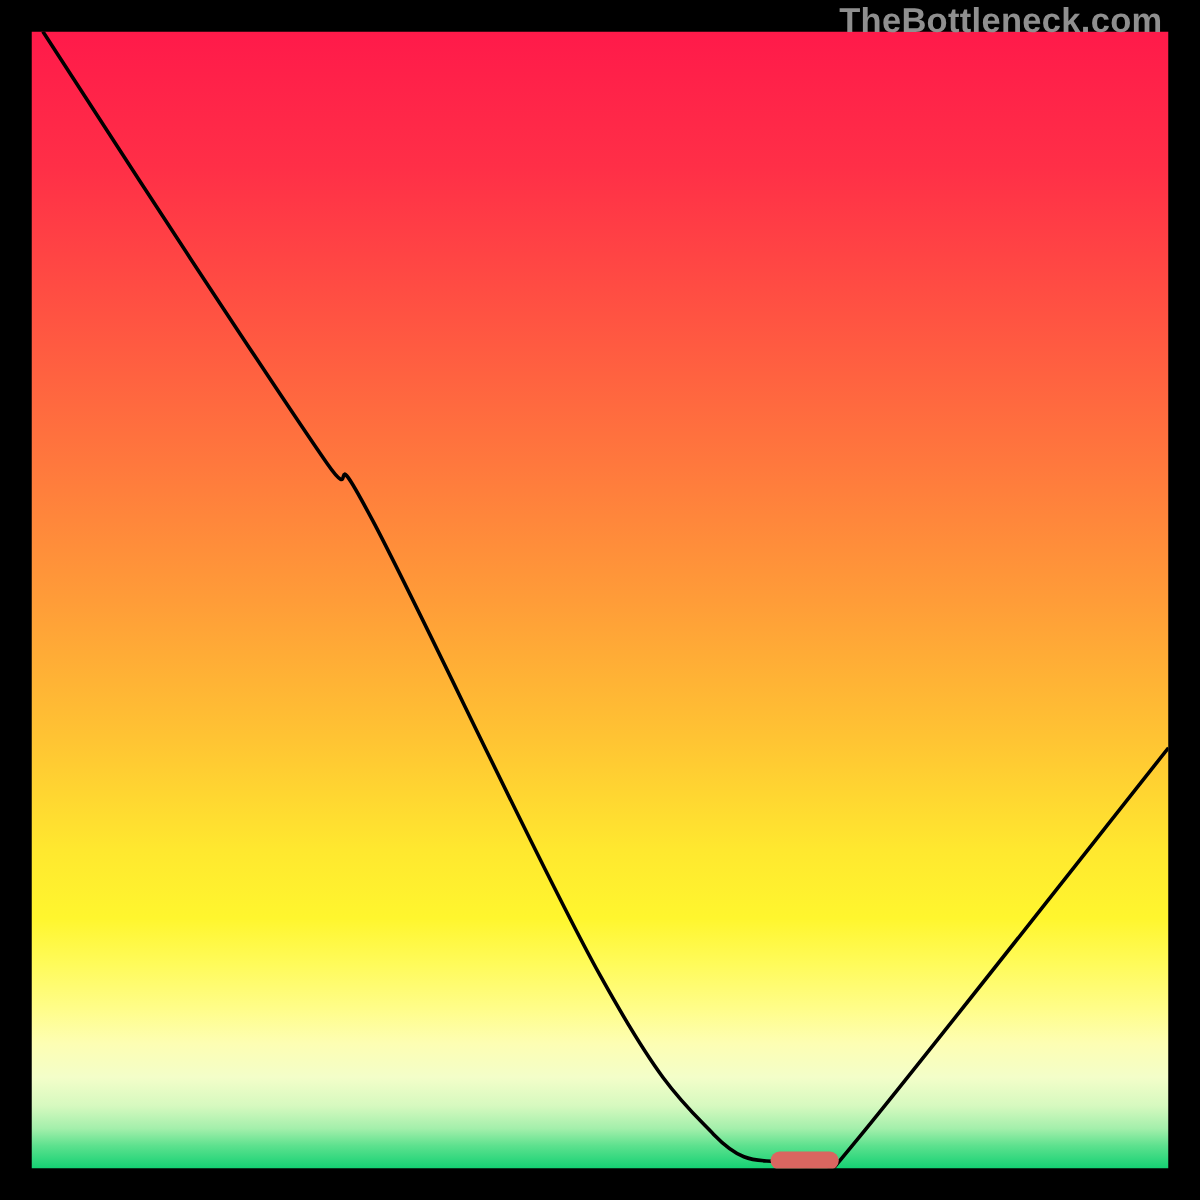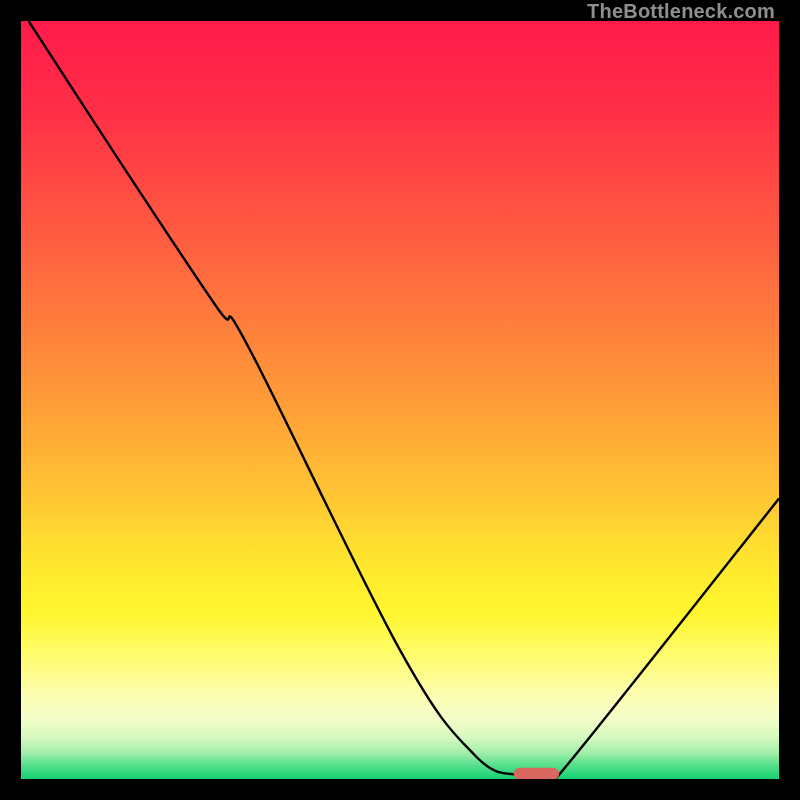--- a/index.html
+++ b/index.html
@@ -23,21 +23,21 @@
     left: 0;
     top: 0;
     width: 758px;
     height: 758px;
   }
   .watermark {
     position: absolute;
     top: 0px;
     right: 25px;
     font-family: Arial, Helvetica, sans-serif;
-    font-size: 20px;
+    font-size: 23px;
     font-weight: 600;
     color: #8f8f8f;
     letter-spacing: 0.2px;
     text-align: center;
   }
 </style>
 </head>
 <body>
 
 <div class="frame">

